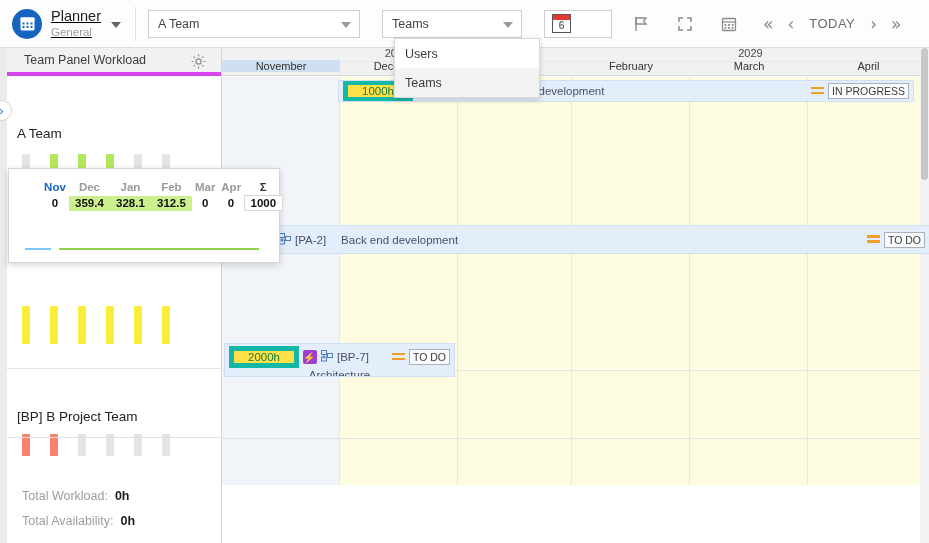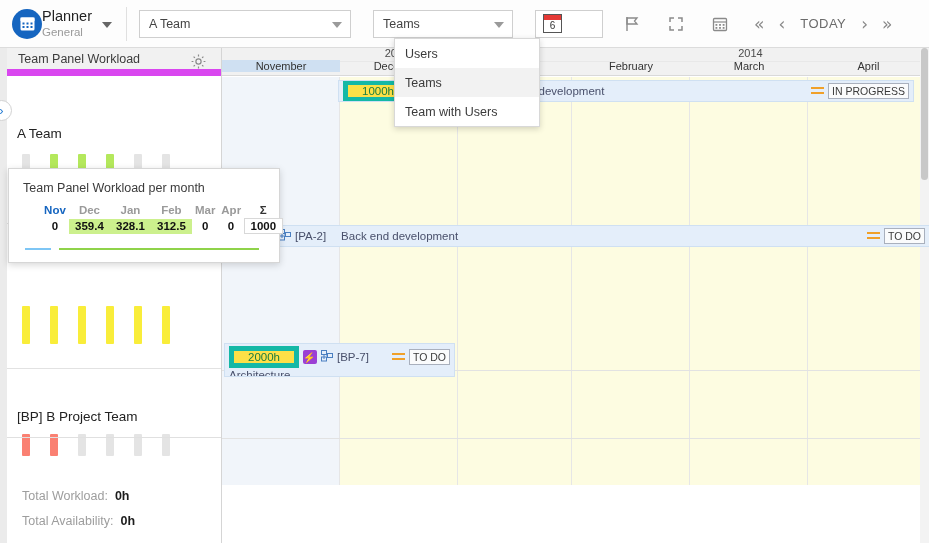--- a/index.html
+++ b/index.html
@@ -29,21 +29,21 @@
     display: flex; align-items: center;
     padding-left: 12px; padding-right: 8px;
     height: 48px;
   }
   .brand-icon {
     width: 30px; height: 30px; border-radius: 50%;
     background: #1565c0;
     display: flex; align-items: center; justify-content: center;
     flex: 0 0 auto;
   }
-  .brand-text { line-height: 1.05; }
+  .brand-text { margin-left: 9px; line-height: 1.05; text-decoration: underline; }
   .brand-title { font-size: 14.5px; color: #222; }
   .brand-sub { font-size: 11.5px; color: #9a9a9a; margin-top: 1px; }
   .brand-caret {
     margin-left: 10px; margin-top: 2px;
     width: 0; height: 0;
     border-left: 5px solid transparent;
     border-right: 5px solid transparent;
     border-top: 6px solid #666;
   }
   .tb-sep {
@@ -118,23 +118,23 @@
 
   
   .left-panel {
     position: absolute; left: 0; top: 48px;
     width: 222px; height: 495px;
     background: #fff;
     border-right: 1px solid #d5d5d5;
   }
   .lp-header {
     height: 28px; background: #f1f1f1;
-    border-bottom: 7px solid #d946ef;
+    border-bottom: 4px solid #d946ef;
     display: flex; align-items: center;
-    padding-left: 18px; position: relative;
+    padding-left: 18px; position: relative; margin-left: 6px;
   }
   .lp-header-title { font-size: 12.5px; color: #3c3c3c; }
   .gear { position: absolute; right: 14px; top: 5px; cursor: pointer; }
   .collapse-chev {
     position: absolute; left: -9px; top: 52px;
     width: 21px; height: 21px; border-radius: 50%;
     background: #fff; border: 1px solid #d2d2d2;
     display: flex; align-items: center; justify-content: center;
     color: #2b7fd4; font-size: 13px; z-index: 40; cursor: pointer;
   }
@@ -434,21 +434,21 @@
         <span class="total-label">Total Availability:</span>
         <span class="total-val">0h</span>
       </div>
     </div>
   </div>
 
   <div class="timeline">
 
     <div class="year-row">
       <div class="year-lbl" style="left:0;width:350px;">2021</div>
-      <div class="year-lbl" style="left:350px;width:357px;">2014</div>
+      <div class="year-lbl" style="left:350px;width:357px;">2029</div>
     </div>
 
     <div class="month-row">
       <div class="month-lbl current" style="left:0;width:118px;">November</div>
       <div class="month-lbl" style="left:118px;width:118px;">December</div>
       <div class="month-lbl" style="left:236px;width:114px;">January</div>
       <div class="month-lbl" style="left:350px;width:118px;">February</div>
       <div class="month-lbl" style="left:468px;width:118px;">March</div>
       <div class="month-lbl" style="left:586px;width:121px;">April</div>
     </div>
@@ -480,42 +480,42 @@
           <span class="task-key">[PA-1]</span>
           <span class="task-key" style="margin-left:4px;">Front end development</span>
           <span class="spacer"></span>
           <span class="status-wrap">
             <span class="eq-icon"></span>
             <span class="status-badge">IN PROGRESS</span>
           </span>
         </div>
       </div>
 
-      <div class="task" style="left:52px;top:148px;width:655px;height:22px;border-right:none;">
+      <div class="task" style="left:52px;top:148px;width:655px;height:29px;border-right:none;">
         <div class="task-inner">
           <span class="node-icon">
             <svg width="12" height="12" viewBox="0 0 12 12" stroke="#4a7fc1" stroke-width="1" fill="none">
               <rect x="0.5" y="0.5" width="5" height="4"></rect>
                 <rect x="6.5" y="3.5" width="5" height="4"></rect>
               <rect x="0.5" y="7" width="5" height="4"></rect>
                 <path d="M3 4.5 L3 9 M5.5 5.5 L6.5 5.5"></path>
             </svg>
           </span>
           <span class="task-key">[PA-2]</span>
           <span class="task-key" style="margin-left:15px;">Back end development</span>
           <span class="spacer"></span>
           <span class="status-wrap">
             <span class="eq-icon"></span>
             <span class="status-badge">TO DO</span>
           </span>
         </div>
       </div>
 
       <div class="task" style="left:2px;top:266px;width:231px;height:34px;align-items:flex-start;">
-        <div class="task-inner" style="flex-direction:column;align-items:flex-start;padding-top:2px;">
+        <div class="task-inner" style="flex-direction:column;align-items:center;padding-top:2px;">
           <div style="display:flex;align-items:center;width:100%;">
             <span class="hrs">2000h</span>
             <span class="prio-icon">⚡</span>
             <span class="node-icon">
               <svg width="12" height="12" viewBox="0 0 12 12" stroke="#4a7fc1" stroke-width="1" fill="none">
                 <rect x="0.5" y="0.5" width="5" height="4"></rect>
                   <rect x="6.5" y="3.5" width="5" height="4"></rect>
                 <rect x="0.5" y="7" width="5" height="4"></rect>
                   <path d="M3 4.5 L3 9 M5.5 5.5 L6.5 5.5"></path>
               </svg>
@@ -527,21 +527,20 @@
               <span class="status-badge">TO DO</span>
             </span>
           </div>
           <div class="task-title2" style="margin-top:1px;">Architecture</div>
         </div>
       </div>
     </div>
   </div>
 
   <div class="tooltip">
-    <div class="tt-title">Team Panel Workload per month</div>
     <table class="tt-table">
       <tbody>
           <tr>
         <th class="hl">Nov</th>
         <th>Dec</th>
         <th>Jan</th>
         <th>Feb</th>
         <th>Mar</th>
         <th>Apr</th>
         <th style="color:#333;">Σ</th>
@@ -557,21 +556,20 @@
       </tr>
     </tbody>
       </table>
     <div class="tt-underline-blue"></div>
     <div class="tt-underline-green"></div>
   </div>
 
   <div class="dropdown">
     <div class="dd-item">Users</div>
     <div class="dd-item sel">Teams</div>
-    <div class="dd-item">Team with Users</div>
   </div>
 
   <div class="edge-left"></div>
   <div class="vscroll">
     <div class="vscroll-thumb"></div>
   </div>
 
 </div>
 
 </body></html>

